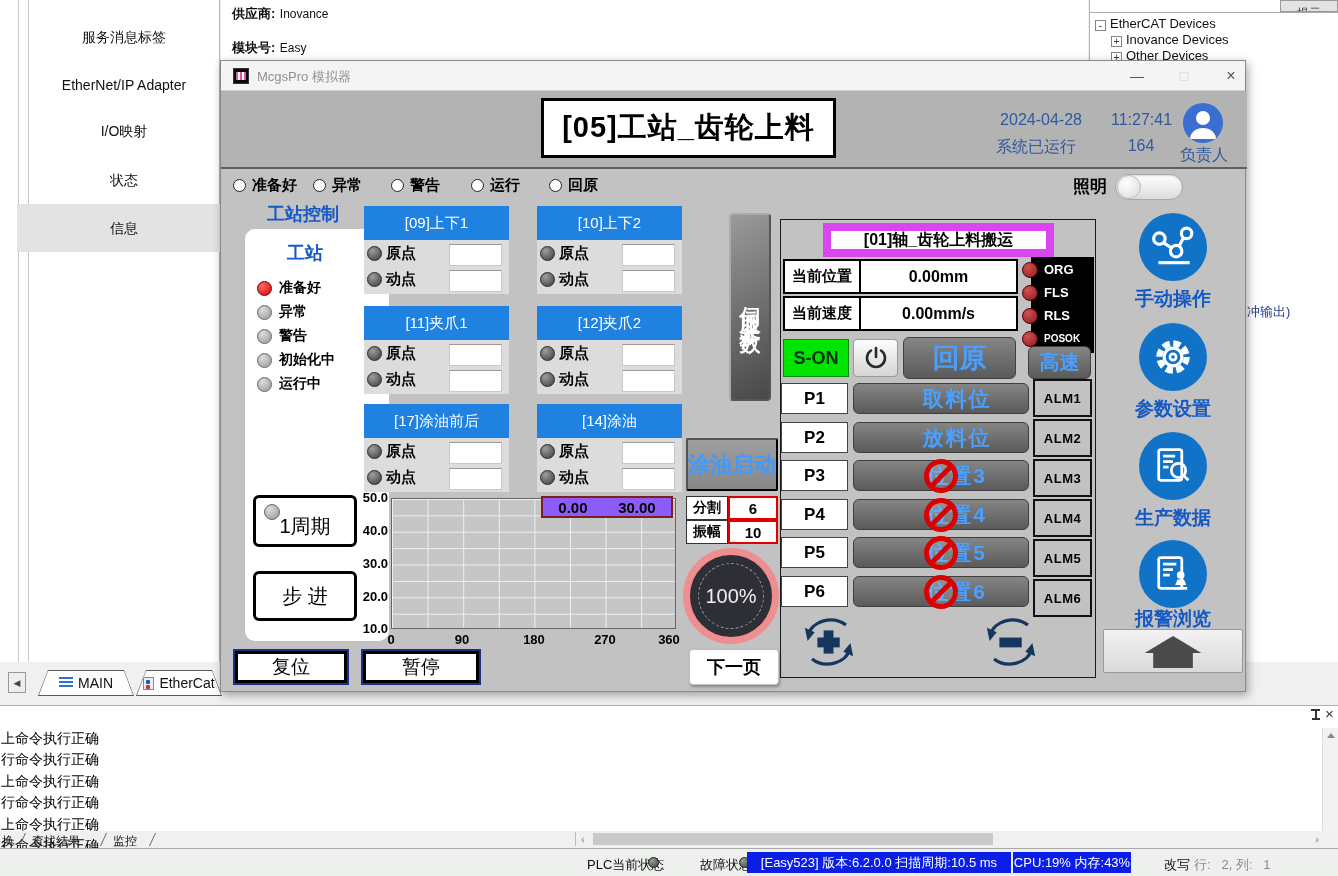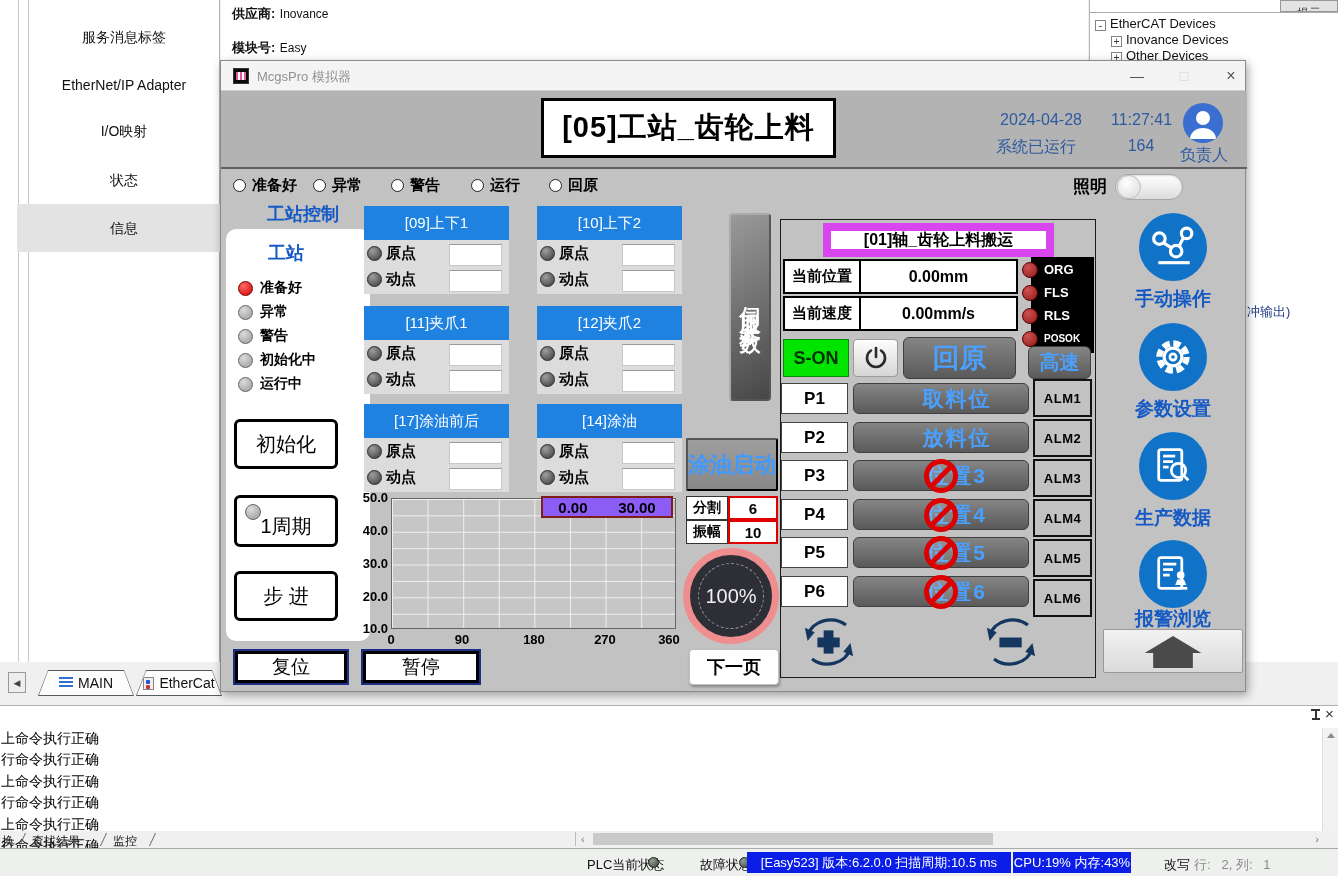--- a/index.html
+++ b/index.html
@@ -64,21 +64,21 @@
   .clock { position:absolute; font-size:16px; color:#2e5aa0; text-align:center; }
   .avatar { position:absolute; left:962px; top:42px; width:40px; height:40px; border-radius:50%; background:#3a6ed0; overflow:hidden; }
   .user-label { position:absolute; left:948px; top:84px; width:70px; text-align:center; font-size:16px; color:#2e5aa0; }
 
   .radio { width:13px; height:13px; border-radius:50%; background:#fff; border:1.5px solid #222; }
   .st-item { position:absolute; top:114px; height:20px; display:flex; align-items:center; gap:6px; font-size:15px; font-weight:bold; color:#000; }
   .light-toggle { position:absolute; left:894px; top:113px; width:68px; height:26px; border-radius:13px; background:linear-gradient(#ffffff,#dcdcdc); border:1px solid #a8a8a8; box-shadow:inset 0 1px 2px rgba(0,0,0,.15); }
   .light-knob { position:absolute; left:1px; top:0px; width:24px; height:24px; border-radius:50%; background:radial-gradient(circle at 38% 32%, #fff, #d9d9d9); border:1px solid #bdbdbd; }
 
   .blue-title { color:#1459c4; font-weight:bold; font-size:18px; }
-  .station-panel { position:absolute; left:5px; top:168px; width:144px; height:412px; background:#fff; border-radius:10px; }
+  .station-panel { position:absolute; left:24px; top:168px; width:144px; height:412px; background:#fff; border-radius:10px; }
   .led { width:15px; height:15px; border-radius:50%; }
   .led-red { background:radial-gradient(circle at 35% 30%, #ff6a6a, #d40000); border:1px solid #7a0000; }
   .led-gray { background:radial-gradient(circle at 35% 30%, #dcdcdc, #979797); border:1px solid #666; }
   .led-dark { background:radial-gradient(circle at 35% 30%, #9d9d9d, #3a3a3a); border:1px solid #2a2a2a; }
   .sp-row { position:absolute; left:12px; display:flex; align-items:center; gap:7px; font-size:14px; font-weight:bold; color:#000; }
   .st-btn { position:absolute; left:8px; width:104px; background:#fff; border:3px solid #000; border-radius:6px; font-size:20px; color:#000; }
   .dbl-btn { position:absolute; height:36px; background:#fff; border:2px solid #1b2f86; }
   .dbl-btn .in2 { position:absolute; inset:0; border:3px solid #000; font-size:19px; display:flex; align-items:center; justify-content:center; }
 
   .cyl { position:absolute; width:145px; }
@@ -276,21 +276,20 @@
         <span>警告</span>
       </div>
     <div class="sp-row" style="top:122px;">
         <span class="led led-gray"></span>
         <span>初始化中</span>
       </div>
     <div class="sp-row" style="top:146px;">
         <span class="led led-gray"></span>
         <span>运行中</span>
       </div>
-    <button class="st-btn ctr" style="top:190px; height:50px;">初始化</button>
     <button class="st-btn" style="top:266px; height:52px; position:absolute;">
       <span class="led led-gray" style="position:absolute; left:8px; top:6px; width:16px; height:16px;"></span>
       <span style="display:block; margin-top:10px;">1周期</span>
     </button>
     <button class="st-btn ctr" style="top:342px; height:50px;">步 进</button>
   </div>
   <div class="dbl-btn" style="left:12px; top:588px; width:116px;">
       <div class="in2">复位</div>
     </div>
   <div class="dbl-btn" style="left:140px; top:588px; width:120px;">

